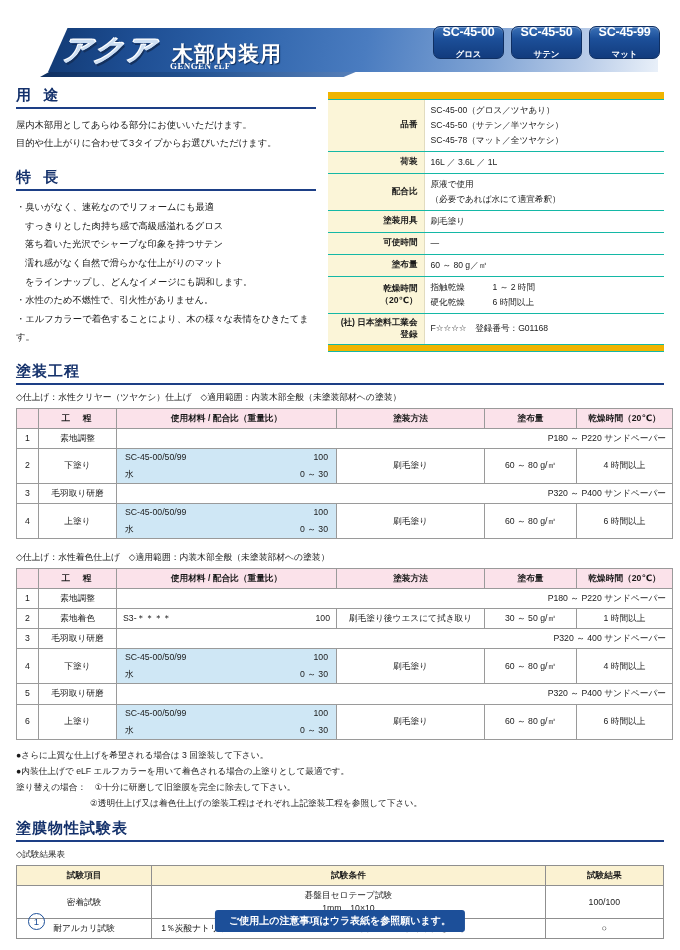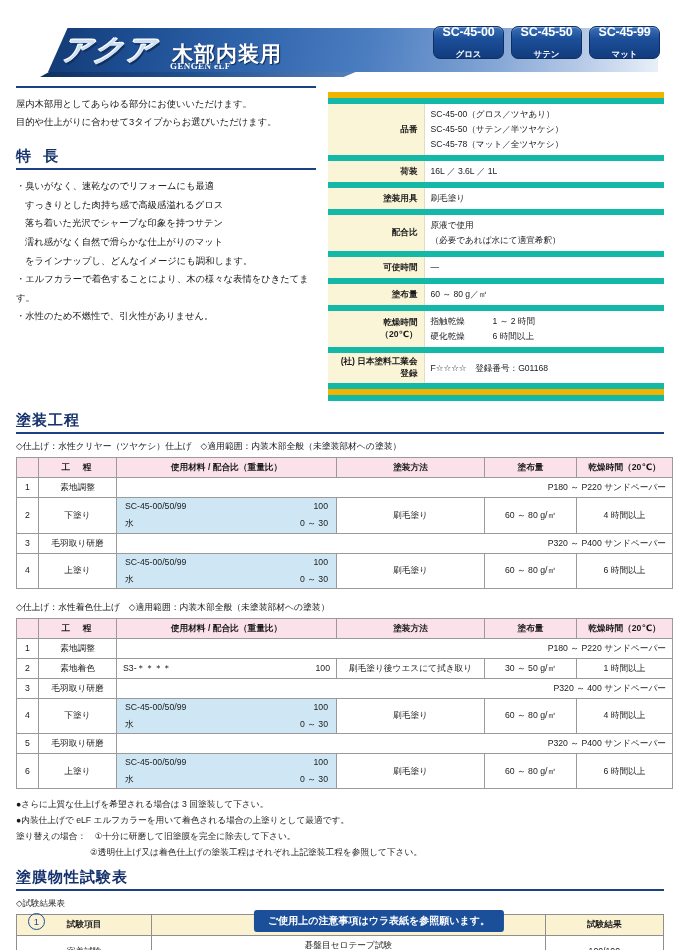--- a/index.html
+++ b/index.html
@@ -117,21 +117,21 @@
   .feat .ind { display: block; padding-left: 9px; }
 
   
   .spec-table {
     width: 100%;
     border-collapse: collapse;
     font-size: 8.6px;
   }
   .spec-bar td { background: #f0b400; height: 7px; padding: 0; border: none; }
   .spec-table td {
-    border-bottom: 6px solid #14b8a6;
+    border-bottom: 1px solid #14b8a6;
     padding: 3px 6px;
     vertical-align: middle;
   }
   .spec-table td.lbl {
     width: 96px;
     background: #fbf5d8;
     text-align: right;
     font-weight: bold;
     font-size: 8.6px;
     color: #1a1a1a;
@@ -229,21 +229,20 @@
     position: absolute;
     left: 50%; top: 0;
     transform: translateX(-50%);
     background: #1c4f99;
     color: #ffffff;
     font-size: 10px;
     font-weight: bold;
     padding: 4px 14px;
     border-radius: 3px;
     white-space: nowrap;
-    margin-left: 39px;
   }
 </style>
 </head>
 <body>
 
 <div class="header">
   <div class="banner-under"></div>
   <div class="banner-shape"></div>
   <div class="logo-aqua">アクア</div>
   <div class="logo-gengen">GENGEN eLF</div>
@@ -262,38 +261,39 @@
       <span class="btype">マット</span>
     </div>
   </div>
 </div>
 
 <div class="body-wrap">
 
   <div class="top-cols">
 
     <div class="col-left">
+      <div class="sec-title">用 途</div>
       <div class="sec-rule"></div>
       <div class="para">
         <div>屋内木部用としてあらゆる部分にお使いいただけます。</div>
         <div>目的や仕上がりに合わせて3タイプからお選びいただけます。</div>
       </div>
 
       <div style="height:16px"></div>
 
       <div class="sec-title">特 長</div>
       <div class="sec-rule"></div>
       <div class="feat">
         <div>・臭いがなく、速乾なのでリフォームにも最適</div>
         <div class="ind">すっきりとした肉持ち感で高級感溢れるグロス</div>
         <div class="ind">落ち着いた光沢でシャープな印象を持つサテン</div>
         <div class="ind">濡れ感がなく自然で滑らかな仕上がりのマット</div>
         <div class="ind">をラインナップし、どんなイメージにも調和します。</div>
+        <div>・水性のため不燃性で、引火性がありません。</div>
         <div>・エルフカラーで着色することにより、木の様々な表情をひきたてます。</div>
-        <div>・水性のため不燃性で、引火性がありません。</div>
       </div>
     </div>
 
     <div class="col-right">
       <table class="spec-table">
         <tbody>
           <tr class="spec-bar">
               <td colspan="2"></td>
             </tr>
 
@@ -305,30 +305,30 @@
               <div>SC-45-78（マット／全ツヤケシ）</div>
             </td>
           </tr>
 
           <tr>
             <td class="lbl">荷装</td>
             <td class="val">16L ／ 3.6L ／ 1L</td>
           </tr>
 
           <tr>
-            <td class="lbl">塗装用具</td>
-            <td class="val">刷毛塗り</td>
-          </tr>
-
-          <tr>
             <td class="lbl">配合比</td>
             <td class="val">
               <div>原液で使用</div>
               <div>（必要であれば水にて適宜希釈）</div>
             </td>
+          </tr>
+
+          <tr>
+            <td class="lbl">塗装用具</td>
+            <td class="val">刷毛塗り</td>
           </tr>
 
           <tr>
             <td class="lbl">可使時間</td>
             <td class="val">—</td>
           </tr>
 
           <tr>
             <td class="lbl">塗布量</td>
             <td class="val">60 ～ 80 g／㎡</td>

